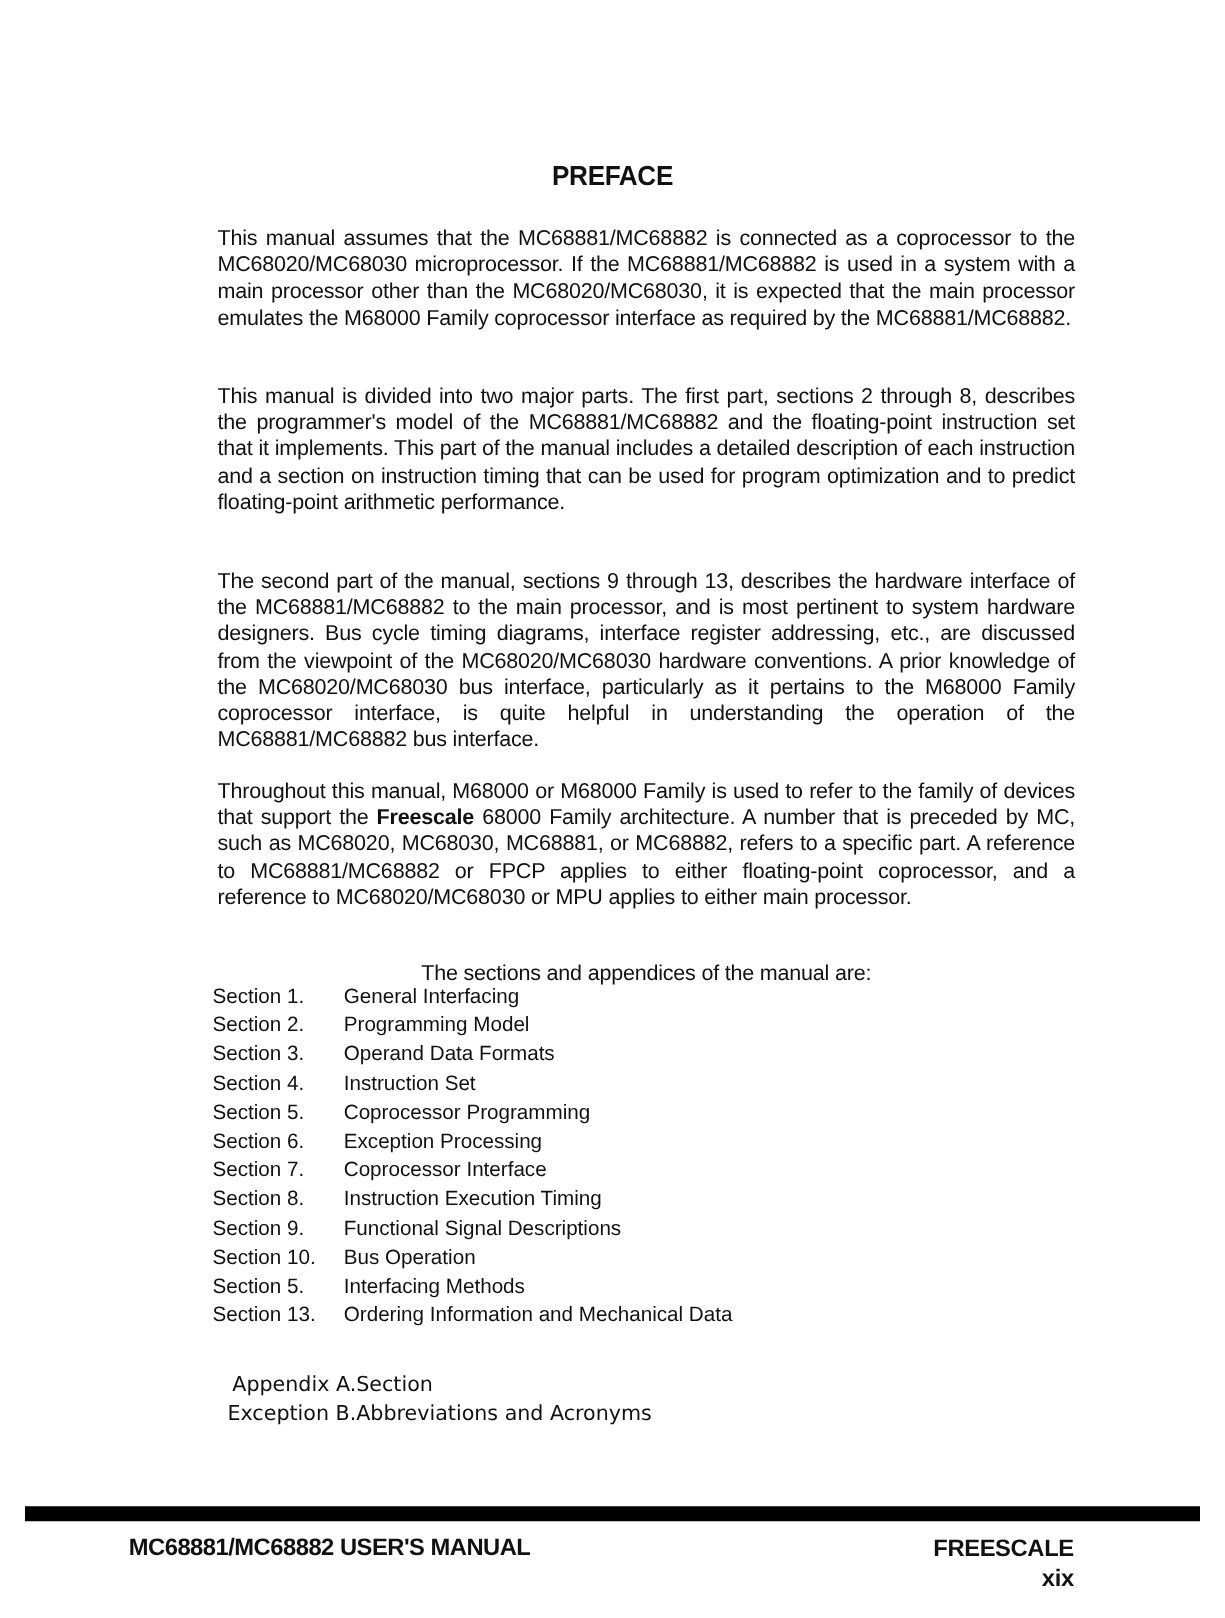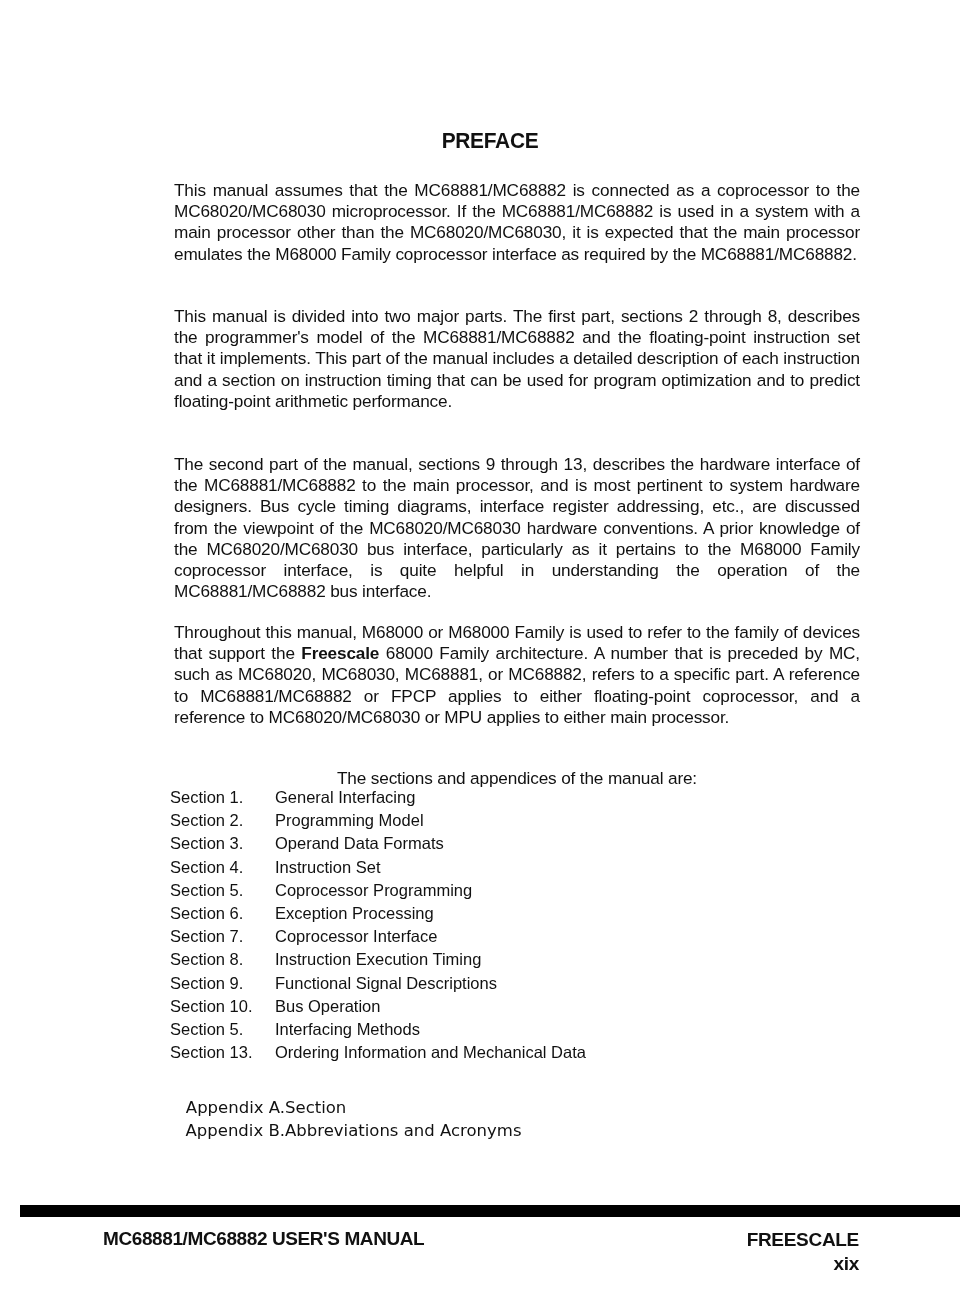--- a/index.html
+++ b/index.html
@@ -178,21 +178,21 @@
       <span>Ordering Information and Mechanical Data</span>
     </li>
 </ul>
 
 <ul class="appendix">
   <li>
       <span class="app-label">Appendix A.</span>
       <span>Section</span>
     </li>
   <li>
-      <span class="app-label">Appendix B.</span>
+      <span class="app-label">Exception B.</span>
       <span>Abbreviations and Acronyms</span>
     </li>
 </ul>
 
 <div class="footer-rule"></div>
 <div class="footer-left">MC68881/MC68882 USER'S MANUAL</div>
 <div class="footer-right">
   <div>FREESCALE</div>
   <div>xix</div>
 </div>

